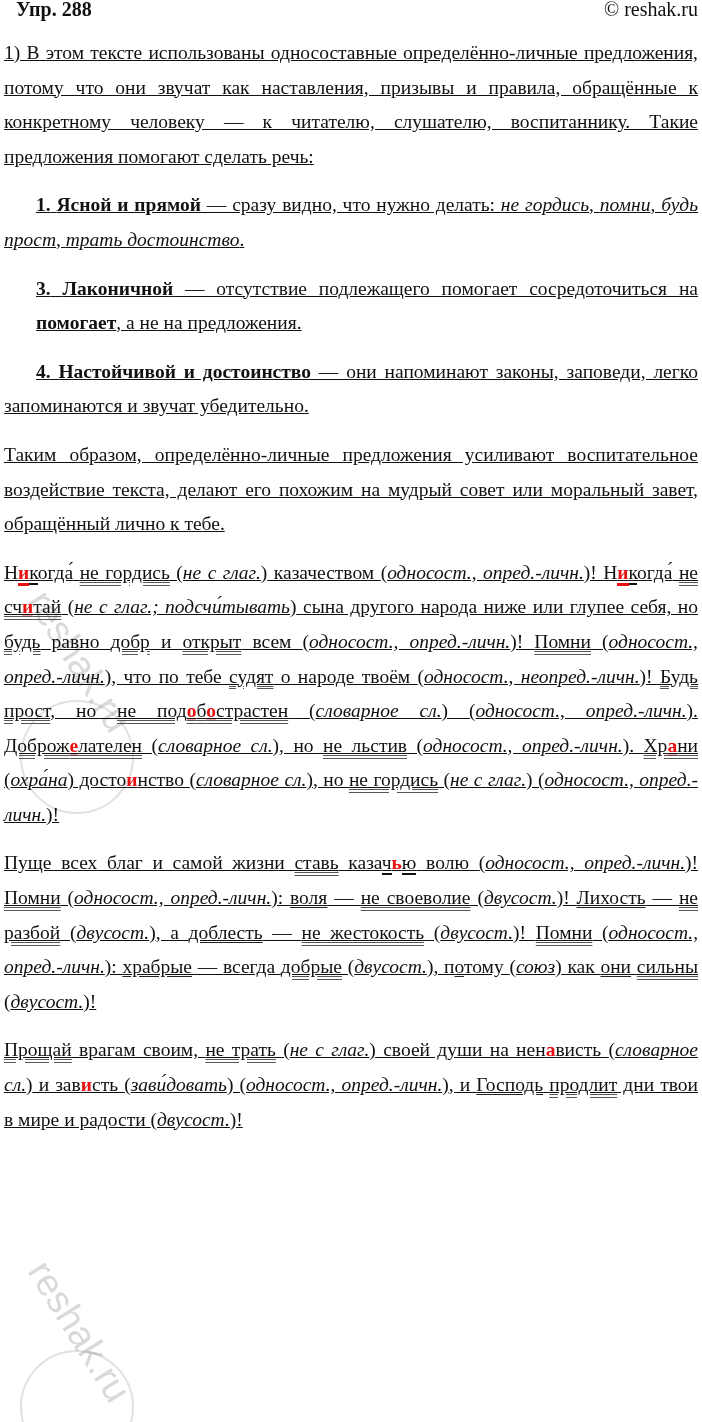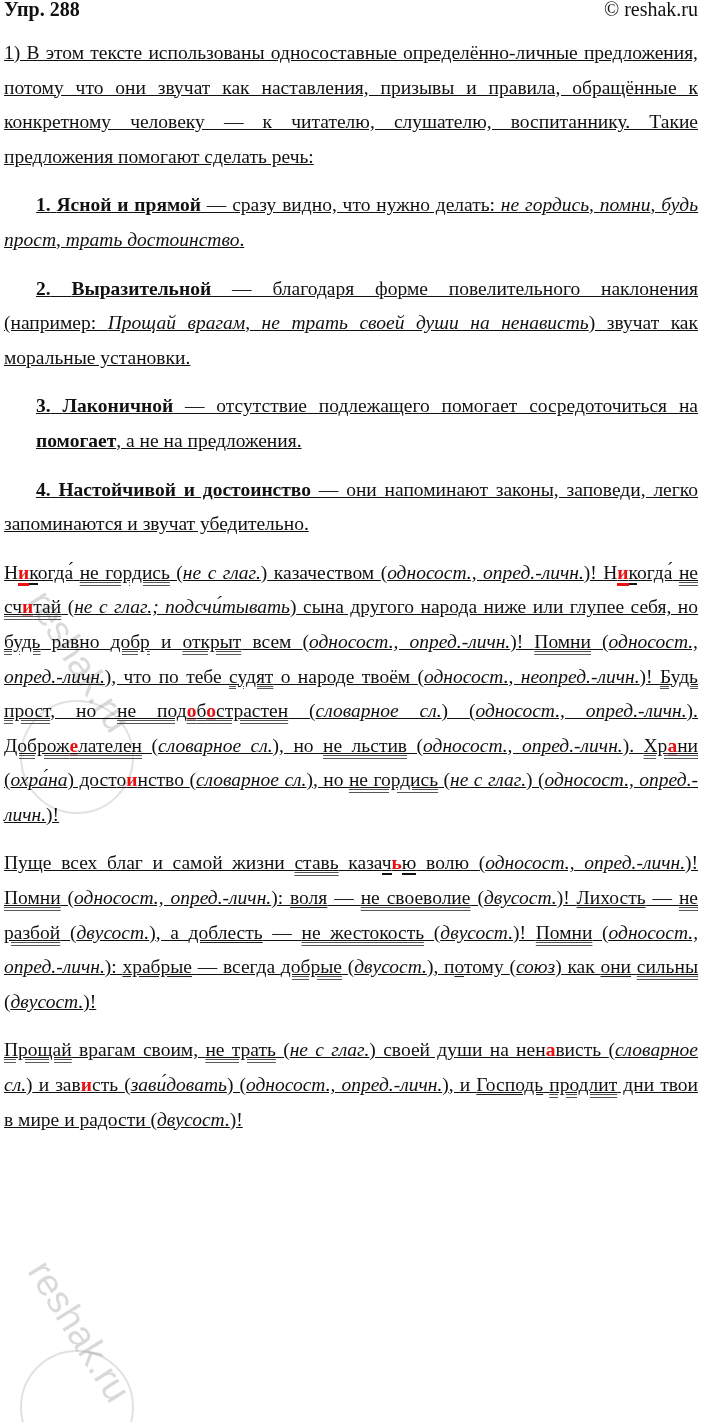--- a/index.html
+++ b/index.html
@@ -1,20 +1,20 @@
 <!DOCTYPE html>
 <html><head>
   <meta charset="utf-8">
   <style>
     html, body { margin: 0; padding: 0; background: #ffffff; }
     body {
       width: 702px; height: 1422px; overflow: hidden; position: relative;
       font-family: "Liberation Serif", serif; color: #111; font-size: 19.5px;
     }
-    .header { position: absolute; top: 0; left: 4px; right: 4px; height: 24px; text-align: center; }
+    .header { position: absolute; top: 0; left: 16px; right: 4px; height: 24px; text-align: center; }
     .ex-title { position: absolute; left: 0; top: -2px; font-weight: bold; font-size: 20px; }
     .site { position: absolute; right: 0; top: -2px; font-size: 20px; }
     .content { position: absolute; top: 36px; left: 4px; width: 694px; }
     p { margin: 0 0 14px 0; line-height: 34.6px; text-align: justify; text-decoration: underline; }
     b { font-weight: bold; margin-left: 32px; }
     i { font-style: italic; }
     .u2 { text-decoration: underline double #555; text-underline-offset: 3px; }
     .u1 { text-decoration: underline #222; text-underline-offset: 3px; }
     .red { color: #e81010; font-weight: bold; }
     .hl { background: linear-gradient(to top, #f4a7a7 0, #f4a7a7 3px, transparent 3px); }
@@ -42,31 +42,29 @@
 <div class="wm" style="left:0px;top:1310px;">reshak.ru</div>
 <div class="wm-circle" style="left:20px;top:1350px;"></div>
 
 <div class="content">
   <p>1) В этом тексте использованы односоставные определённо-личные предложения, потому что они звучат как наставления, призывы и правила, обращённые к конкретному человеку — к читателю, слушателю, воспитаннику. Такие предложения помогают сделать речь:</p>
 
   <p>
     <b><span>1.</span> <span>Ясной и прямой</span></b><span> — сразу видно, что нужно делать: </span><i>не гордись</i>, <i>помни</i>, <i>будь прост</i>, <i>трать достоинство</i>.
   </p>
 
-  <p>
-    <b><span>2.</span> <span>Выразительной</span></b><span> — благодаря форме повелительного наклонения (например: </span><i>Прощай врагам</i>, <i>не трать своей души на ненависть</i><span>) звучат как моральные установки.</span>
-  </p>
 
   <p>
     <b><span>3.</span> <span>Лаконичной</span></b><span> — отсутствие подлежащего помогает сосредоточиться на </span><b>помогает</b><span>, а не на предложения.</span>
   </p>
 
   <p>
     <b><span>4.</span> <span>Настойчивой и достоинство</span></b><span> — они напоминают законы, заповеди, легко запоминаются и звучат убедительно.</span>
   </p>
 
+  <p>Таким образом, определённо-личные предложения усиливают воспитательное воздействие текста, делают его похожим на мудрый совет или моральный завет, обращённый лично к тебе.</p>
 
   <p><span>Н</span><span class="red rline">и</span><span class="bline">к</span><span>огда́</span> <span class="u2">не гордись</span> (<i>не с глаг.</i>)<span> казачеством </span>(<i>односост., опред.-личн.</i>)! <span>Н</span><span class="red rline">и</span><span class="bline">к</span><span>огда́</span> <span class="u2"><span>не сч</span><span class="red hl">и</span><span>тай</span></span> (<i>не с глаг.; подсчи́тывать</i>)<span> сына другого народа ниже или глупее себя, но </span><span class="u2">будь</span><span> равно </span><span class="u2">добр</span><span> и </span><span class="u2">открыт</span><span> всем </span>(<i>односост., опред.-личн.</i>)! <span class="u2">Помни</span> (<i>односост., опред.-личн.</i>)<span>, что по тебе </span><span class="u2">судят</span><span> о народе твоём </span>(<i>односост., неопред.-личн.</i>)! <span class="u2">Будь прост</span><span>, но </span><span class="u2"><span>не под</span><span class="red hl">о</span><span>б</span><span class="red hl">о</span><span>страстен</span></span> (<i>словарное сл.</i>) (<i>односост., опред.-личн.</i>). <span class="u2"><span>Доброж</span><span class="red hl">е</span><span>лателен</span></span> (<i>словарное сл.</i>)<span>, но </span><span class="u2">не льстив</span> (<i>односост., опред.-личн.</i>). <span class="u2"><span>Хр</span><span class="red hl">а</span><span>ни</span></span> (<i>охра́на</i>)<span> дост</span><span>о</span><span class="red">и</span><span>нство </span>(<i>словарное сл.</i>)<span>, но </span><span class="u2">не гордись</span> (<i>не с глаг.</i>) (<i>односост., опред.-личн.</i>)!</p>
 
   <p><span>Пуще всех благ и самой жизни </span><span class="u2">ставь</span><span> каза</span><span class="bline">ч</span><span class="red">ь</span><span class="bline">ю</span><span> волю </span>(<i>односост., опред.-личн.</i>)! <span class="u2">Помни</span> (<i>односост., опред.-личн.</i>): <span class="u1">воля</span><span> — </span><span class="u2">не своеволие</span> (<i>двусост.</i>)! <span class="u1">Лихость</span><span> — </span><span class="u2">не разбой</span> (<i>двусост.</i>)<span>, а </span><span class="u1">доблесть</span><span> — </span><span class="u2">не жестокость</span> (<i>двусост.</i>)! <span class="u2">Помни</span> (<i>односост., опред.-личн.</i>): <span class="u1">храбрые</span><span> — </span><span> всегда </span><span class="u2">добрые</span> (<i>двусост.</i>)<span>, п</span><span class="u1">о</span><span>тому </span>(<i>союз</i>)<span> как </span><span class="u1">они</span> <span class="u2">сильны</span> (<i>двусост.</i>)!</p>
 
   <p><span class="u2">Прощай</span><span> врагам своим, </span><span class="u2">не трать</span> (<i>не с глаг.</i>)<span> своей души на нен</span><span class="red">а</span><span>висть </span>(<i>словарное сл.</i>)<span> и зав</span><span class="red">и</span><span>сть </span>(<i>зави́довать</i>) (<i>односост., опред.-личн.</i>)<span>, и </span><span class="u1">Господь</span> <span class="u2">продлит</span><span> дни твои в мире и радости </span>(<i>двусост.</i>)!</p>
 </div>
 
 </body></html>

